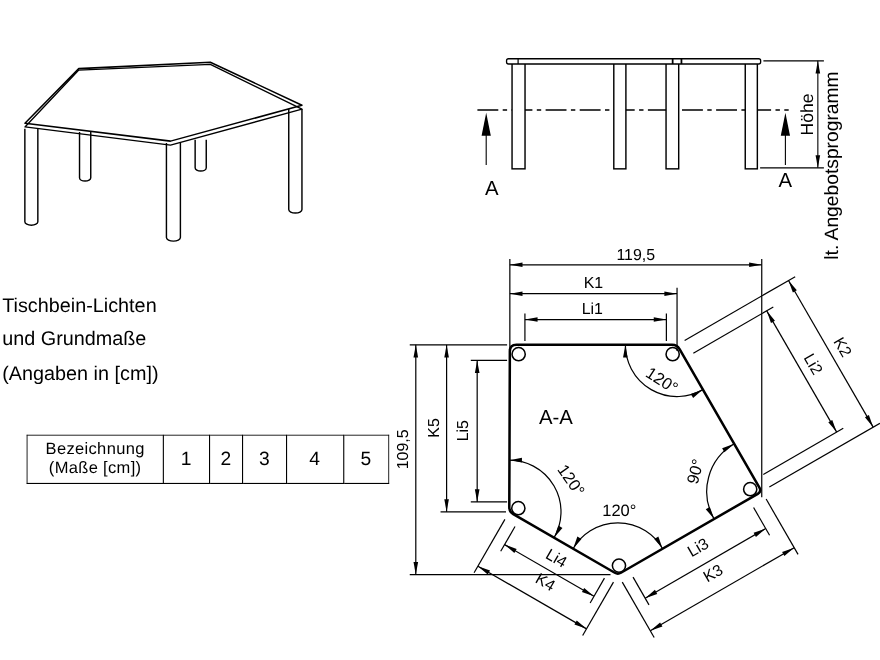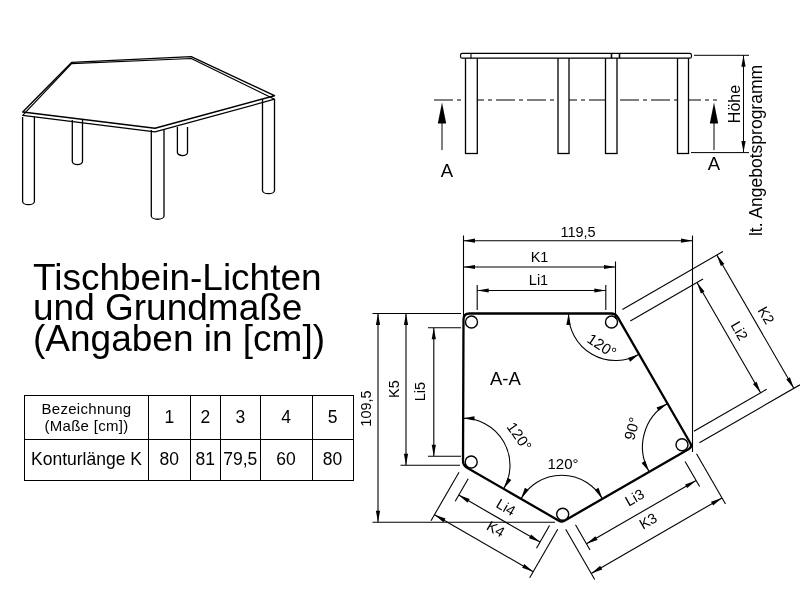--- a/index.html
+++ b/index.html
@@ -1,17 +1,17 @@
 <!DOCTYPE html>
 <html><head>
 <meta charset="utf-8">
 <style>
 html,body { margin:0; padding:0; background:#fff; width:800px; height:600px; overflow:hidden; }
 body { font-family:"Liberation Sans", sans-serif; color:#000; position:relative; -webkit-font-smoothing:antialiased; }
-#cap { transform:translateZ(0); position:absolute; left:33px; top:262.5px; font-size:37px; line-height:30.5px; }
+#cap { transform:translateZ(0); position:absolute; left:2px; top:262.5px; font-size:18px; line-height:30.5px; }
 table { transform:translateZ(0); position:absolute; left:24px; top:395px; border-collapse:collapse; table-layout:fixed;padding-left:36px; }
 td { border:1.7px solid #000; text-align:center; vertical-align:middle; padding:0; font-size:17.5px; }
 td.h { font-size:15px; line-height:17.5px; letter-spacing:0.3px; }
 svg { position:absolute; left:0; top:0; transform:translateZ(0); will-change:transform; }
 text { font-family:"Liberation Sans", sans-serif; fill:#000; }
 </style>
 </head>
 <body>
 
 <div id="cap">Tischbein-Lichten<br>und Grundmaße<br>(Angaben in [cm])</div>
@@ -19,28 +19,20 @@
 <table>
 <tbody>
       <tr style="height:43.5px">
         <td class="h" style="width:123px">Bezeichnung<br>(Maße [cm])</td>
         <td style="width:40.5px">1</td>
         <td style="width:29.5px">2</td>
         <td style="width:38.5px">3</td>
         <td style="width:51px">4</td>
         <td style="width:40px">5</td>
       </tr>
-<tr style="height:41px">
-        <td>Konturlänge K</td>
-        <td>80</td>
-        <td>81</td>
-        <td>79,5</td>
-        <td>60</td>
-        <td>80</td>
-      </tr>
 </tbody>
   </table>
 <svg width="800" height="600" viewBox="0 0 800 600">
 
 <g fill="#fff" stroke="#000" stroke-width="1.3">
       <path d="M22.6 117 L22.6 201.5 A5.9 3.2 0 0 0 34.4 201.5 L34.4 117"></path>
     </g>
 
 <g fill="#fff" stroke="#000" stroke-width="1.3">
       <path d="M72.3 120 L72.3 161.6 A5.1 3 0 0 0 82.5 161.6 L82.5 120"></path>

